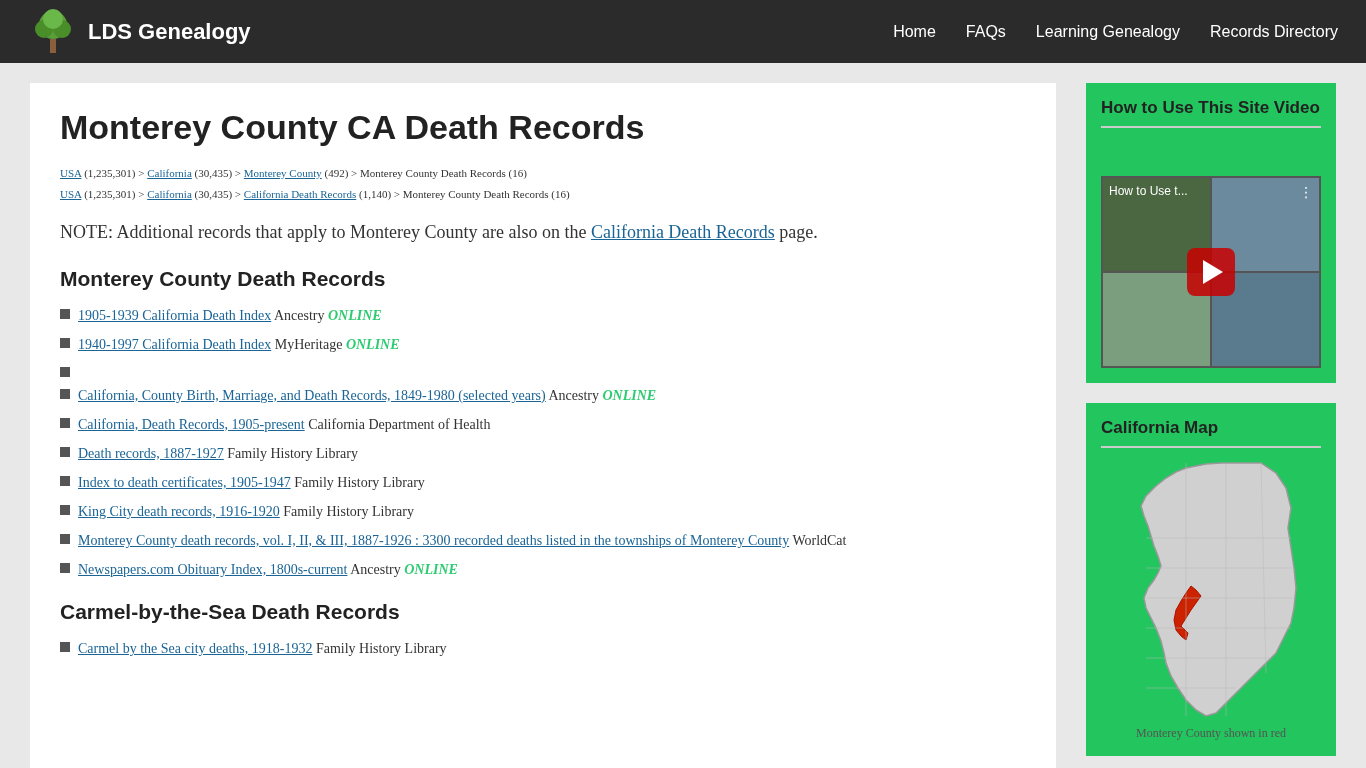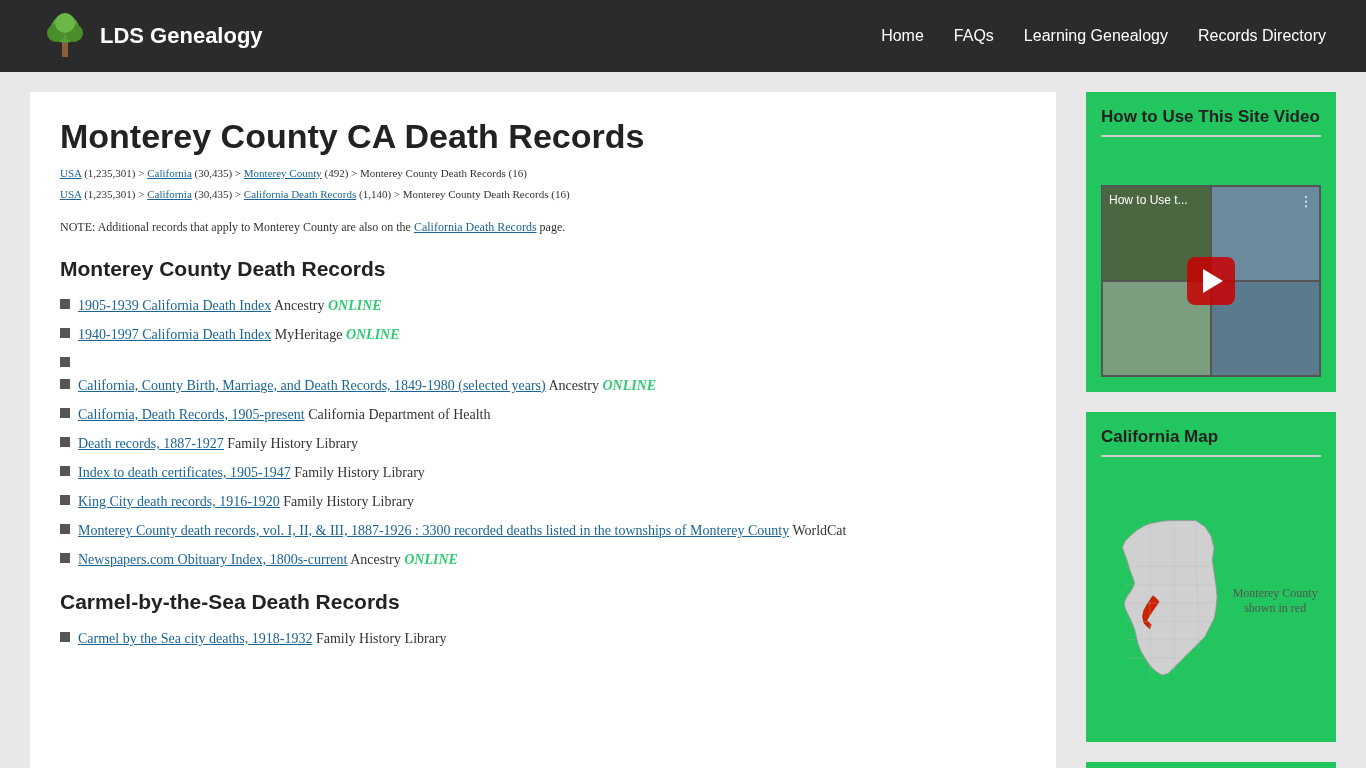--- a/index.html
+++ b/index.html
@@ -1,25 +1,25 @@
 <!DOCTYPE html>
 <html><head>
   <meta charset="utf-8">
   <style>
     * { margin: 0; padding: 0; box-sizing: border-box; }
     body { font-family: Georgia, 'Times New Roman', serif; font-size: 15px; color: #333; background: #e8e8e8; }
 
     
     #header {
       background: #2b2b2b;
-      padding: 0 40px;
+      padding: 0 28px;
       display: flex;
       align-items: center;
       justify-content: space-between;
-      height: 72px;
+      height: 63px;
     }
     #logo-area {
       display: flex;
       align-items: center;
       gap: 10px;
     }
     #logo-icon {
       width: 50px;
       height: 50px;
     }
@@ -62,40 +62,40 @@
       flex: 1;
       background: #ffffff;
       padding: 25px 30px;
       min-height: 700px;
     }
 
     #page-title {
       font-size: 34px;
       font-weight: bold;
       color: #222;
-      margin-bottom: 9px;
+      margin-bottom: 18px;
       font-family: Arial, sans-serif;
     }
 
     .breadcrumb-line {
       font-size: 11px;
       color: #333;
       margin-bottom: 4px;
       line-height: 1.5;
     }
     .breadcrumb-line a, .bread-link {
       color: #1a6496;
       text-decoration: underline;
       cursor: pointer;
     }
 
     .note-text {
       margin-top: 16px;
       margin-bottom: 20px;
-      font-size: 12px;
+      font-size: 18px;
       line-height: 1.6;
     }
     .note-text a {
       color: #1a6496;
       text-decoration: underline;
       cursor: pointer;
     }
 
     .section-title {
       font-size: 21px;
@@ -225,21 +225,21 @@
     .video-bg-cell { background: #888; }
     .video-bg-cell:nth-child(1) { background: #4a6741; }
     .video-bg-cell:nth-child(2) { background: #6b8a9e; }
     .video-bg-cell:nth-child(3) { background: #7a9e7e; }
     .video-bg-cell:nth-child(4) { background: #5a7a8e; }
 
     
     .ca-map-container {
       width: 100%;
       display: flex;
-      flex-direction: row;
+      flex-direction: column;
       align-items: center;
     }
     .ca-map-caption {
       font-size: 12px;
       color: #555;
       margin-top: 8px;
       text-align: center;
     }
   </style>
 </head>

